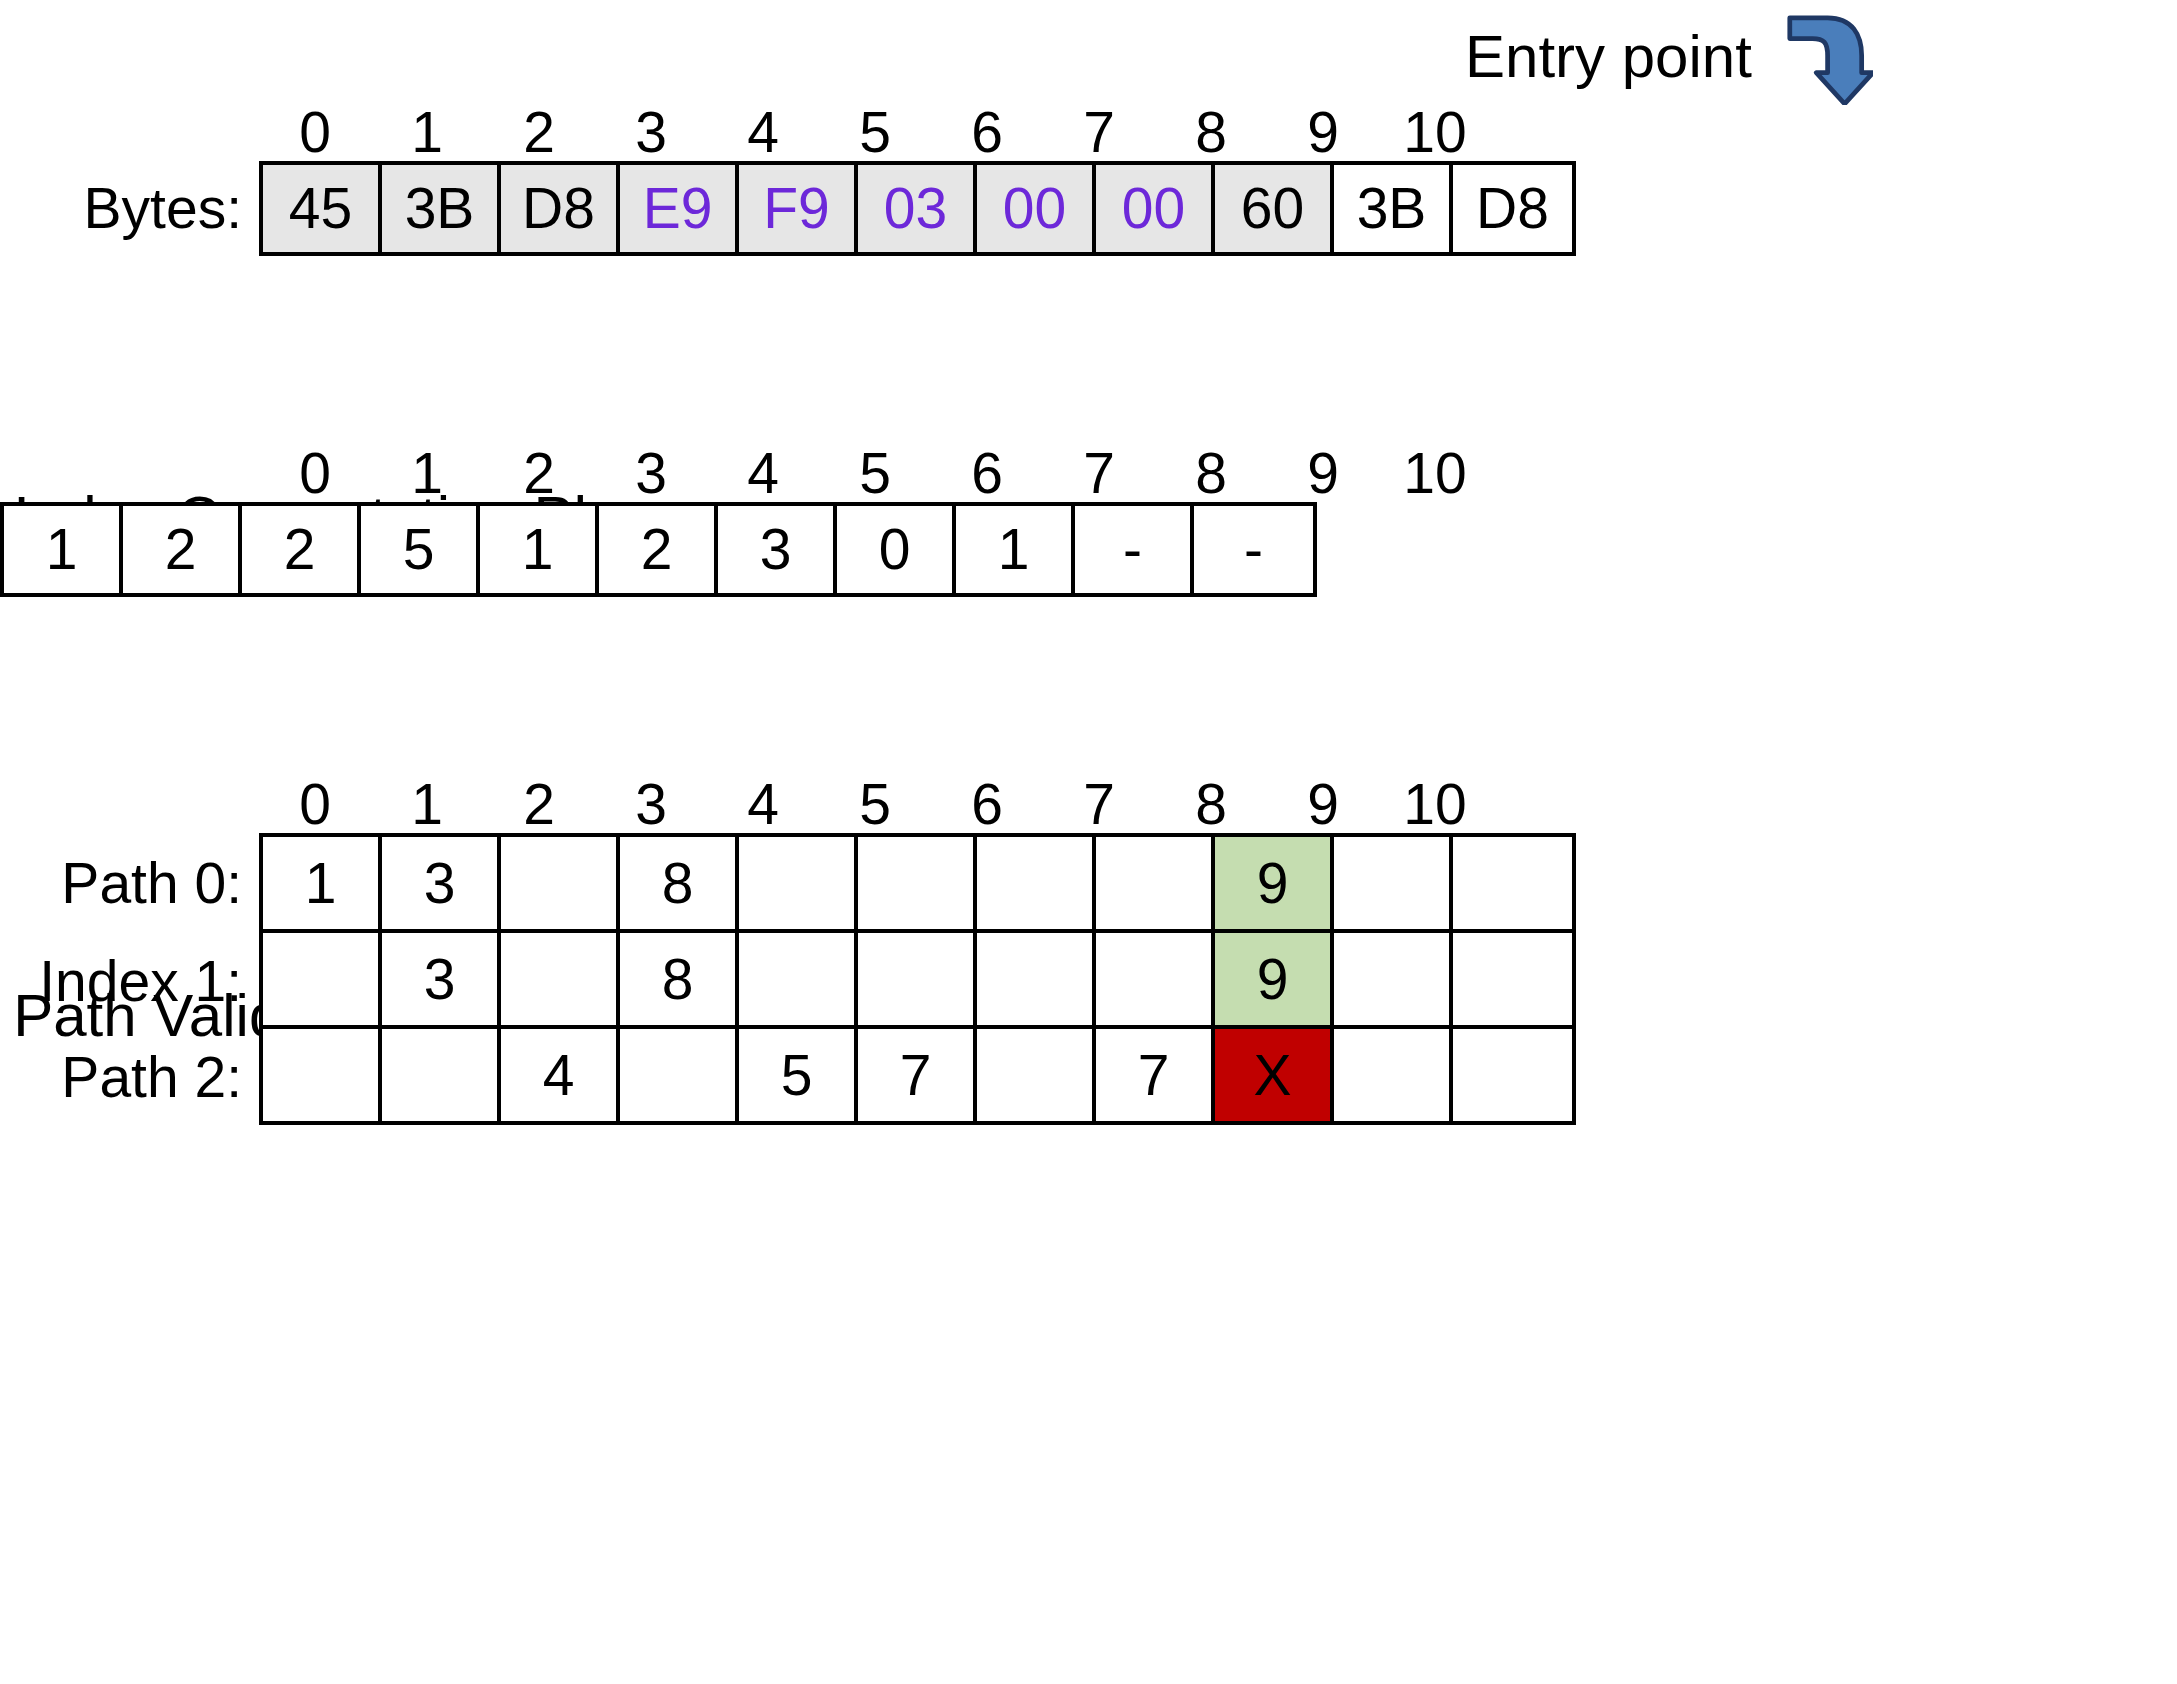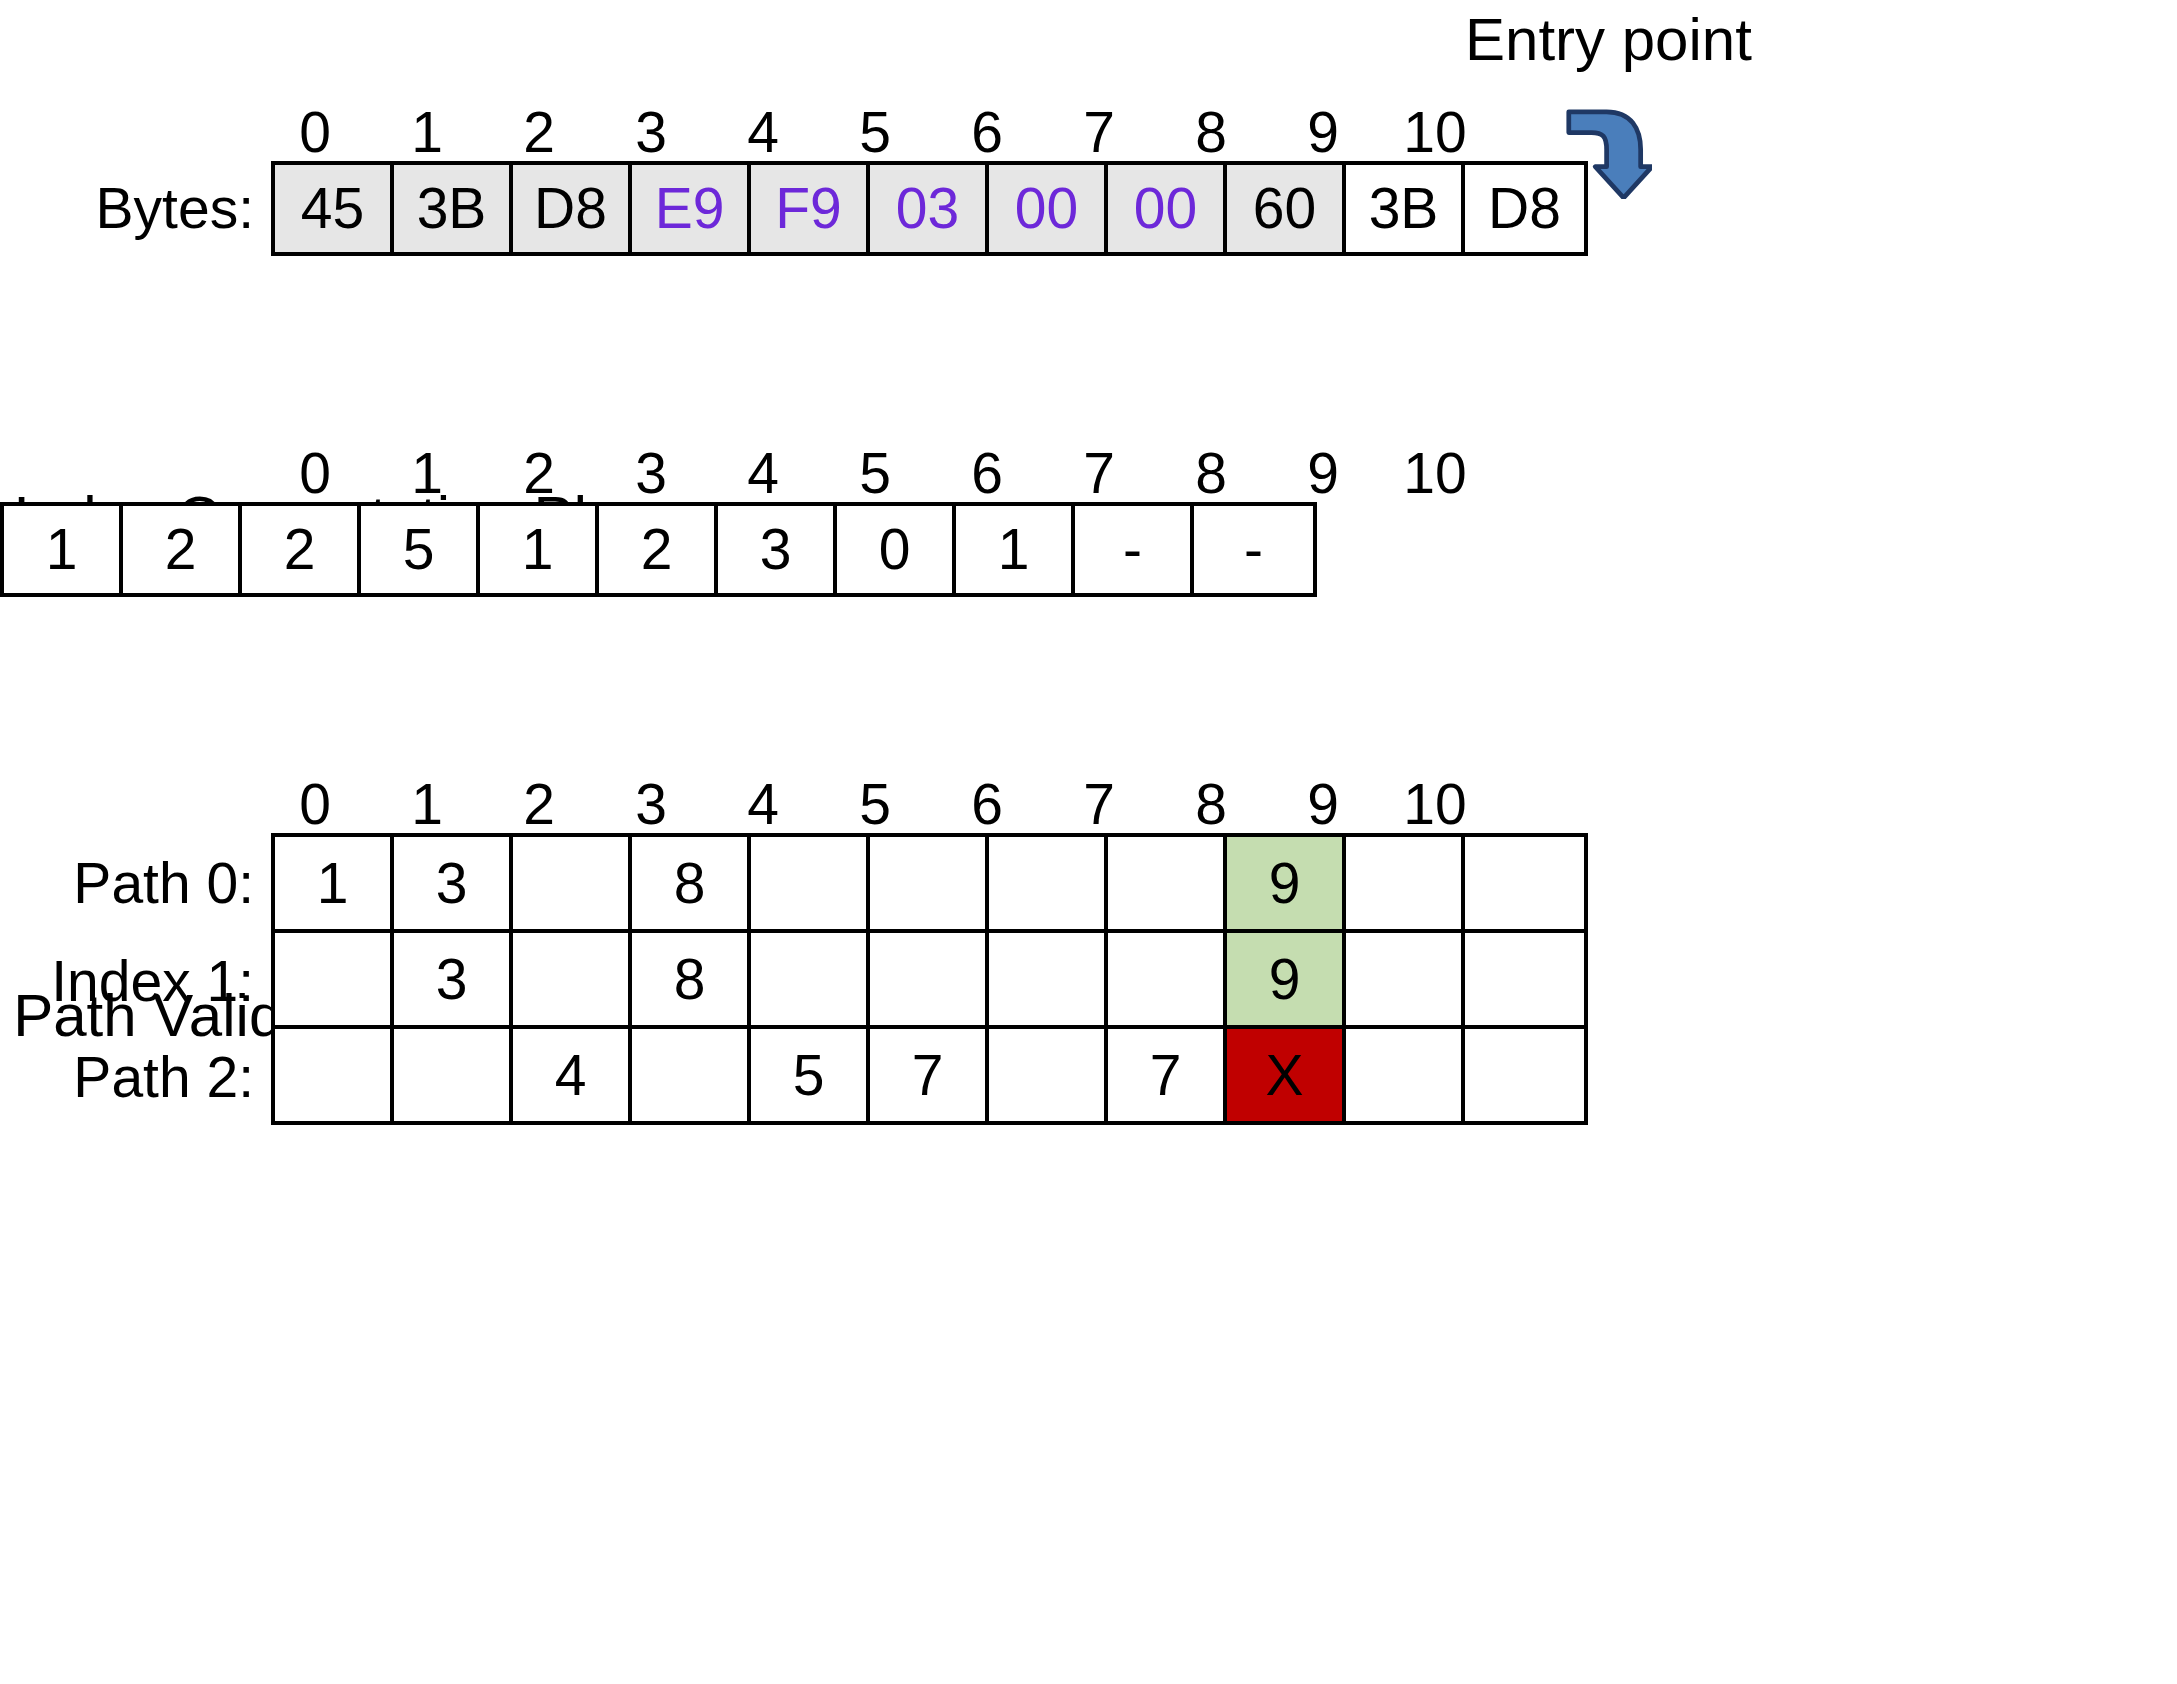--- a/index.html
+++ b/index.html
@@ -24,21 +24,20 @@
   }
 
   
   .entry-wrap {
     position: absolute;
     left: 1465px;
     top: 9.5px;
     display: flex;
     align-items: center;
     gap: 34px;
-    flex-direction: column;
   }
   .entry-label {
     font-size: 60px;
     line-height: 1;
     white-space: nowrap;
     font-weight: 400;
   }
   .entry-arrow {
     display: block;
     width: 87px;
@@ -76,21 +75,20 @@
   .row-label {
     width: 259px;
     display: flex;
     align-items: center;
     justify-content: flex-end;
     padding-right: 17px;
     box-sizing: border-box;
     font-size: 57px;
     line-height: 1;
     white-space: nowrap;
-    margin-left: 12px;
   }
   .cells {
     display: flex;
     border: 4.7px solid #000;
     border-right-width: 4.7px;
     box-sizing: content-box;
   }
   .cells.no-top { border-top: none; }
   .cell {
     width: 119px;

